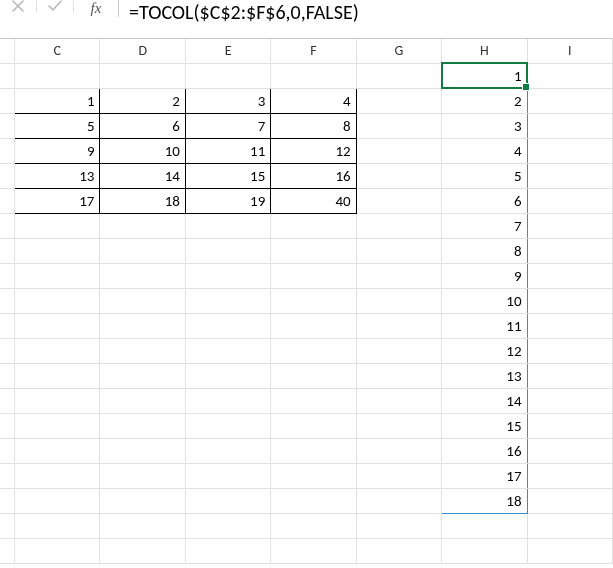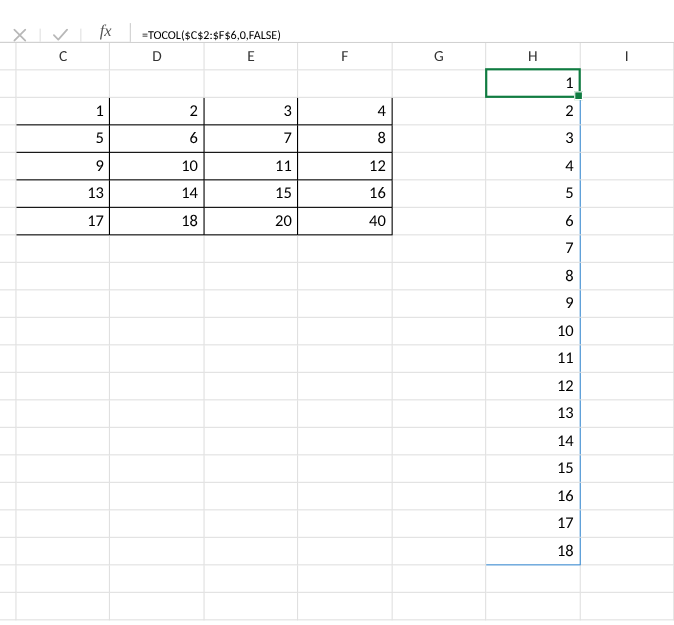--- a/index.html
+++ b/index.html
@@ -6,21 +6,21 @@
     margin: 0;
     padding: 0;
     font-family: Calibri, "Segoe UI", Arial, sans-serif;
     font-size: 15px;
     color: #000;
     background: #fff;
     overflow: hidden;
   }
   .formula-bar {
     display: flex;
-    align-items: flex-end;
+    align-items: flex-start;
     height: 38px;
     border-bottom: 1px solid #ccc;
     background: #fff;
     width: 613px;
   }
   .fb-btn {
     width: 36px;
     display: flex;
     align-items: center;
     justify-content: center;
@@ -34,21 +34,21 @@
     font-size: 15px;
     border-right: 1px solid #ccc;
     width: 44px;
   }
   .fb-btn svg { display:block; }
   .formula-input {
     flex: 1;
     border: none;
     outline: none;
     padding: 0 10px;
-    font-size: 11px;
+    font-size: 20px;
     font-family: Calibri, "Segoe UI", Arial, sans-serif;
     background: #fff;
   }
 
   .sheet {
     width: 613px;
     height: 530px;
     overflow: hidden;
   }
   table.grid {
@@ -217,21 +217,21 @@
           <td class="bt bb bl br">15</td>
           <td class="bt bb bl br">16</td>
           <td class=""></td>
           <td class="colH spill-left spill-right">5</td>
           <td class="edge"></td>
         </tr>
         <tr>
           <td class="rowstub" style="border-left: none; padding: 0px;"></td>
           <td class="bt bb bl br">17</td>
           <td class="bt bb bl br">18</td>
-          <td class="bt bb bl br">20</td>
+          <td class="bt bb bl br">19</td>
           <td class="bt bb bl br">40</td>
           <td class=""></td>
           <td class="colH spill-left spill-right">6</td>
           <td class="edge"></td>
         </tr>
         <tr>
           <td class="rowstub" style="border-left: none; padding: 0px;"></td>
           <td class=""></td>
           <td class=""></td>
           <td class=""></td>

